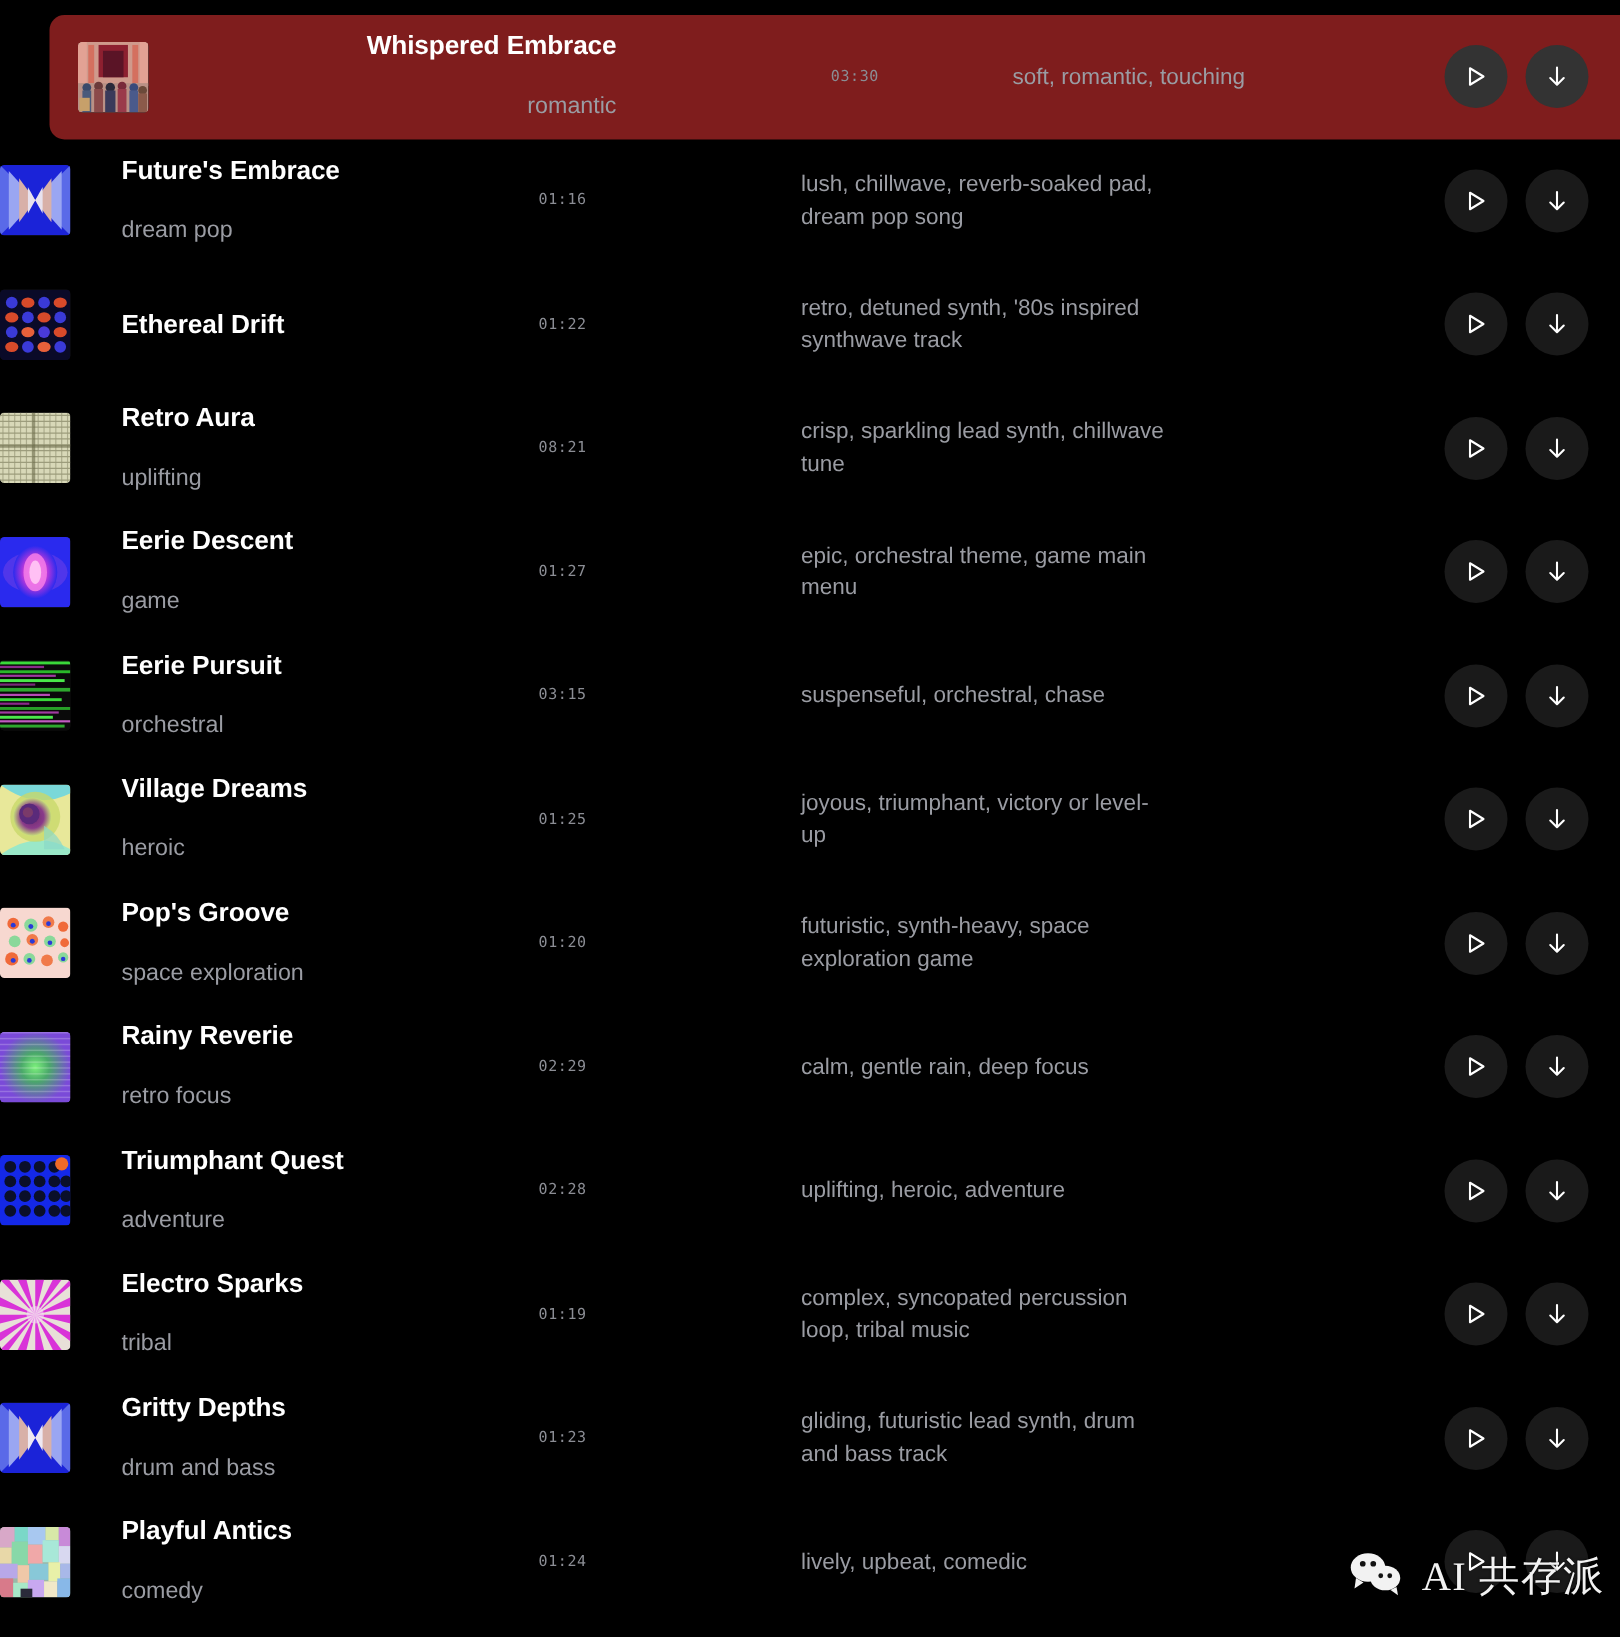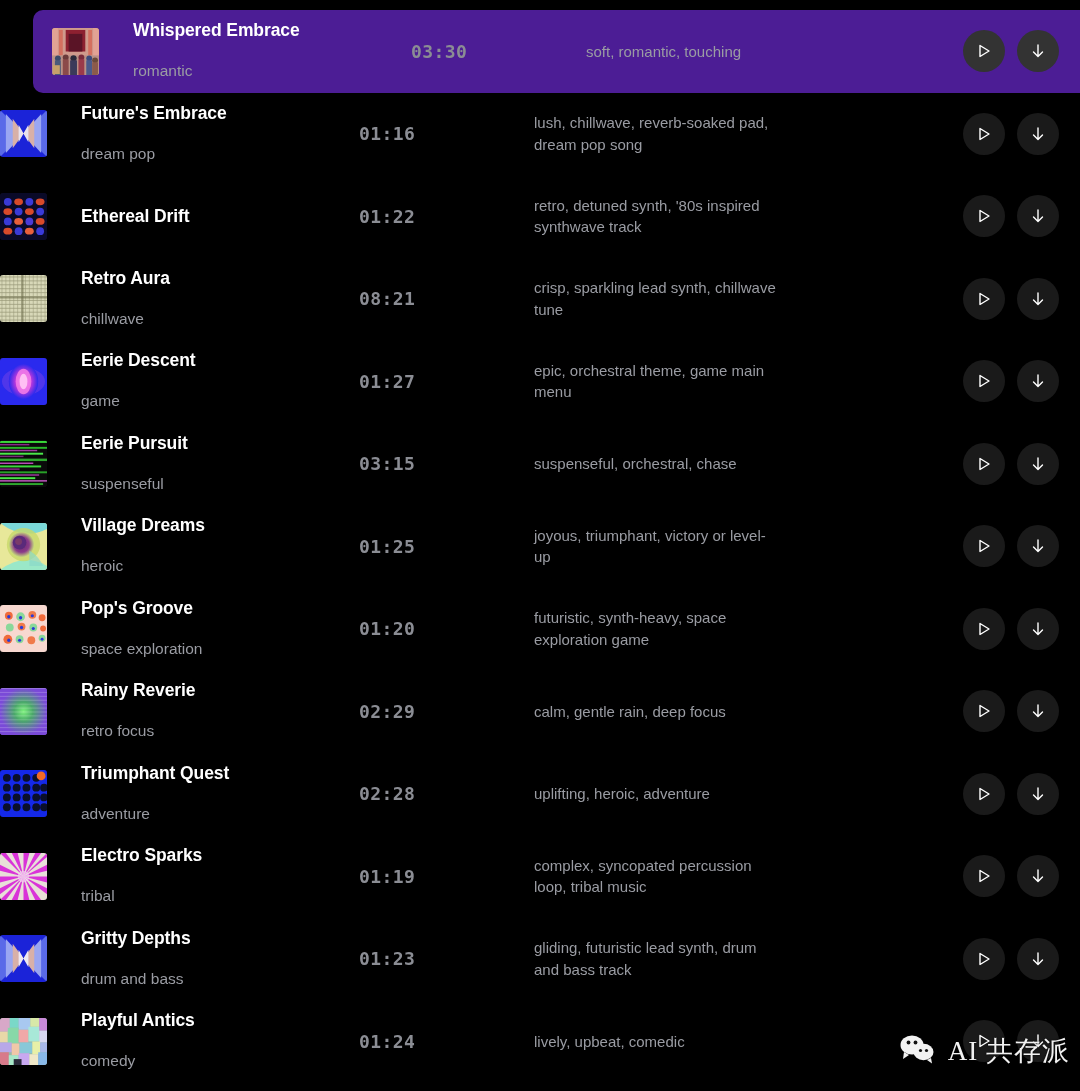--- a/index.html
+++ b/index.html
@@ -27,24 +27,25 @@
   .track-row {
     position: relative;
     display: flex;
     align-items: center;
     height: 82.5px;
     padding-right: 0px;
     border-radius: 10px 0 0 10px;
   }
 
   .track-row.is-active {
-    background: #4c1d95;
+    background: #7f1d1d;
     margin-left: 33px;
     padding-left: 19px;
     border-radius: 10px 0 0 10px;
+    text-align: right;
   }
 
   .thumb {
     width: 47px;
     height: 47px;
     flex: 0 0 47px;
     border-radius: 3px;
     overflow: hidden;
     position: relative;
     background: #111;
@@ -72,24 +73,23 @@
     color: #9a9ca3;
     line-height: 1.45;
     margin-top: 19px;
     white-space: nowrap;
   }
 
   .track-duration {
     flex: 0 0 auto;
     width: 175px;
     font-family: "DejaVu Sans Mono", "Liberation Mono", monospace;
-    font-size: 18px;
+    font-size: 10px;
     color: #8b8d94;
     letter-spacing: 0.4px;
-    font-weight: bold;
   }
 
   .track-tags {
     flex: 1 1 auto;
     max-width: 244px;
     font-size: 15px;
     color: #9a9ca3;
     line-height: 1.42;
   }
 
@@ -289,21 +289,21 @@
         </g>
         <g stroke="#9a9a7a" stroke-width="0.8" opacity="0.7">
           <path d="M2 0V48M6 0V48M10 0V48M14 0V48M18 0V48M22 0V48M26 0V48M30 0V48M34 0V48M38 0V48M42 0V48M46 0V48"></path>
         </g>
         <rect x="22" y="0" width="2" height="48" fill="#6a6a4a" opacity="0.6"></rect>
         <rect x="0" y="22" width="48" height="2" fill="#6a6a4a" opacity="0.6"></rect>
       </svg>
     </div>
     <div class="track-meta">
       <div class="track-title">Retro Aura</div>
-      <div class="track-genre">chillwave</div>
+      <div class="track-genre">uplifting</div>
     </div>
     <div class="track-duration">08:21</div>
     <div class="track-tags">crisp, sparkling lead synth, chillwave tune</div>
     <div class="track-actions">
       <button class="action-btn">
         <svg width="16" height="16" viewBox="0 0 16 16">
             <path d="M4 2.5 L13 8 L4 13.5 Z" fill="none" stroke="#ffffff" stroke-width="1.4" stroke-linejoin="round"></path>
           </svg>
       </button>
       <button class="action-btn">
@@ -369,21 +369,21 @@
           <rect y="32" width="48" height="2" fill="#28a028"></rect>
             <rect y="35" width="40" height="1.5" fill="#a03aa0"></rect>
           <rect y="38" width="36" height="2" fill="#4ae84a"></rect>
             <rect y="41" width="48" height="1.5" fill="#c05ac0"></rect>
           <rect y="44" width="44" height="2" fill="#2ea82e"></rect>
         </g>
       </svg>
     </div>
     <div class="track-meta">
       <div class="track-title">Eerie Pursuit</div>
-      <div class="track-genre">suspenseful</div>
+      <div class="track-genre">orchestral</div>
     </div>
     <div class="track-duration">03:15</div>
     <div class="track-tags">suspenseful, orchestral, chase</div>
     <div class="track-actions">
       <button class="action-btn">
         <svg width="16" height="16" viewBox="0 0 16 16">
             <path d="M4 2.5 L13 8 L4 13.5 Z" fill="none" stroke="#ffffff" stroke-width="1.4" stroke-linejoin="round"></path>
           </svg>
       </button>
       <button class="action-btn">

